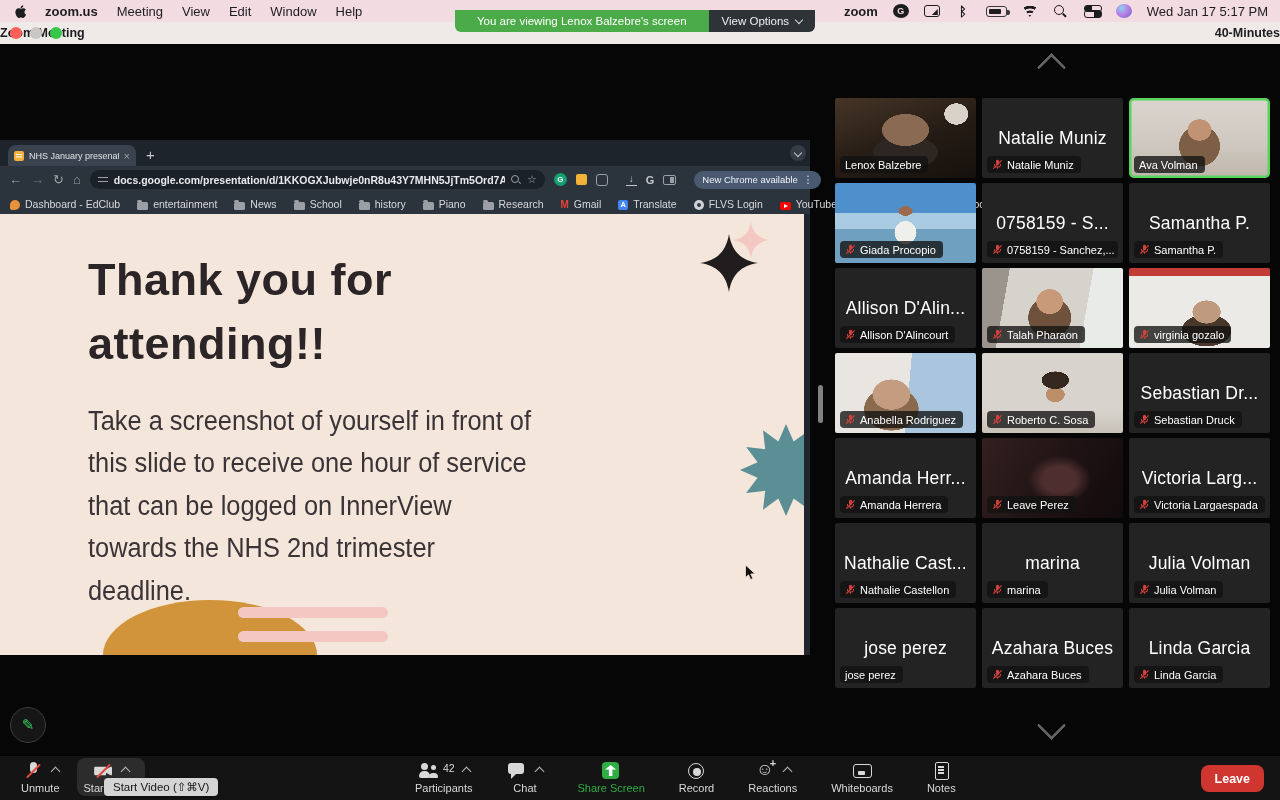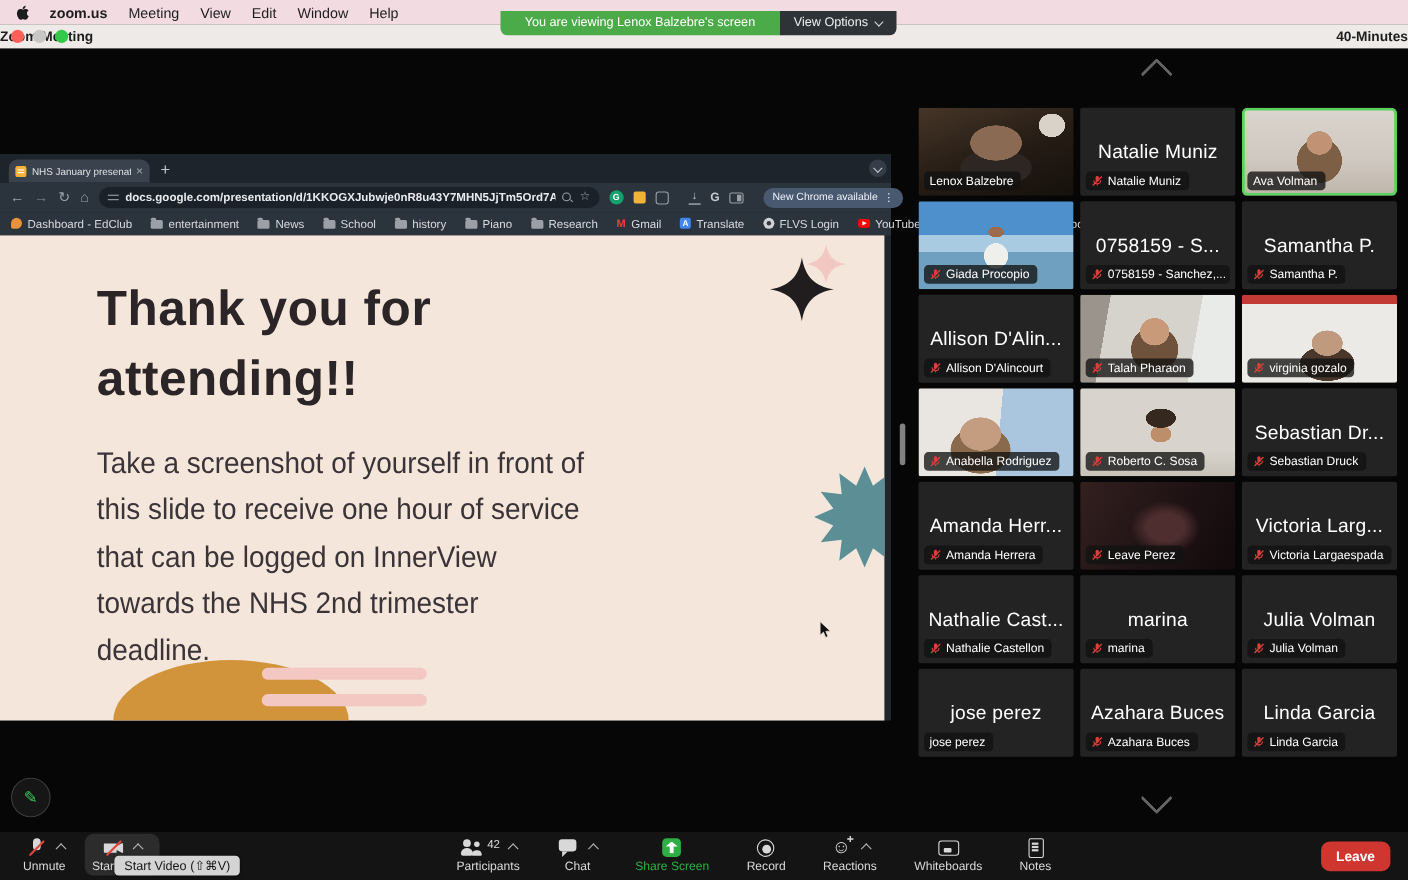--- a/index.html
+++ b/index.html
@@ -92,21 +92,21 @@
   .ext-dl::before{content:"↓";line-height:10px;}
   .ext-g{color:#c5c9ce;font-size:11px;font-weight:700;}
   .ext-g::before{content:"G";}
   .ext-side{width:13px;height:10px;border:1.4px solid #9aa0a6;border-radius:2px;}
   .ext-side::after{content:"";position:absolute;right:1px;top:1px;bottom:1px;width:4px;background:#9aa0a6;}
   .avatar{width:14px;height:14px;border-radius:50%;background:radial-gradient(circle at 50% 35%,#a98a6d 0 40%,#5c4a3a 100%);}
   .newchrome{height:18px;background:#49596f;border-radius:10px;color:#eef2fb;font-size:9.5px;display:flex;align-items:center;gap:5px;padding:0 8px;white-space:nowrap;}
   .nc-dots::before{content:"⋮";font-size:10px;}
 
   .bookmarks{height:21px;background:#2b333d;display:flex;align-items:center;padding:0 10px;font-size:10.5px;color:#d8dadd;}
-  .bm{display:flex;align-items:flex-start;gap:5px;margin-right:17px;white-space:nowrap;}
+  .bm{display:flex;align-items:flex-end;gap:5px;margin-right:17px;white-space:nowrap;}
   .bk{position:relative;display:inline-block;flex:none;}
   .bk-folder{width:11px;height:8px;background:#9aa0a6;border-radius:1.5px;margin-top:2px;}
   .bk-folder::before{content:"";position:absolute;left:0;top:-2px;width:5px;height:2.5px;background:#9aa0a6;border-radius:1.5px 1.5px 0 0;}
   .bk-edclub{width:10px;height:10px;border-radius:50% 50% 50% 2px;background:#e8923a;}
   .bk-gmail{color:#ea4335;font-weight:700;font-size:10px;}
   .bk-gmail::before{content:"M";}
   .bk-translate{width:10px;height:10px;background:#4285f4;border-radius:2px;color:#fff;font-size:7.5px;font-weight:700;display:flex;align-items:center;justify-content:center;}
   .bk-translate::before{content:"A";}
   .bk-flvs{width:10px;height:10px;border-radius:50%;background:#cfd3d7;}
   .bk-flvs::before{content:"";position:absolute;left:3px;top:3px;width:4px;height:4px;border-radius:50%;background:#343a40;}
@@ -211,20 +211,41 @@
       <span class="menu-item">Meeting</span>
 
       <span class="menu-item">View</span>
 
       <span class="menu-item">Edit</span>
 
       <span class="menu-item">Window</span>
 
       <span class="menu-item">Help</span>
 
+    <div class="mb-status">
+      <span class="status-zoom">zoom</span>
+
+        <span class="si si-gcircle"></span>
+
+        <span class="si si-screencap"></span>
+
+        <span class="si si-bluetooth"></span>
+
+        <span class="si si-battery"></span>
+
+        <span class="si si-wifi"></span>
+
+        <span class="si si-search"></span>
+
+        <span class="si si-control"></span>
+
+        <span class="si si-siri"></span>
+
+      <span class="clock">Wed Jan 17  5:17 PM</span>
+    </div>
   </div>
 
   <div class="share-banner">
     <div class="banner-green">
       <span>You are viewing Lenox Balzebre's screen</span>
     </div>
     <button class="view-options">
       <span>View Options</span>
       <span class="vo-chev"></span>
     </button>

